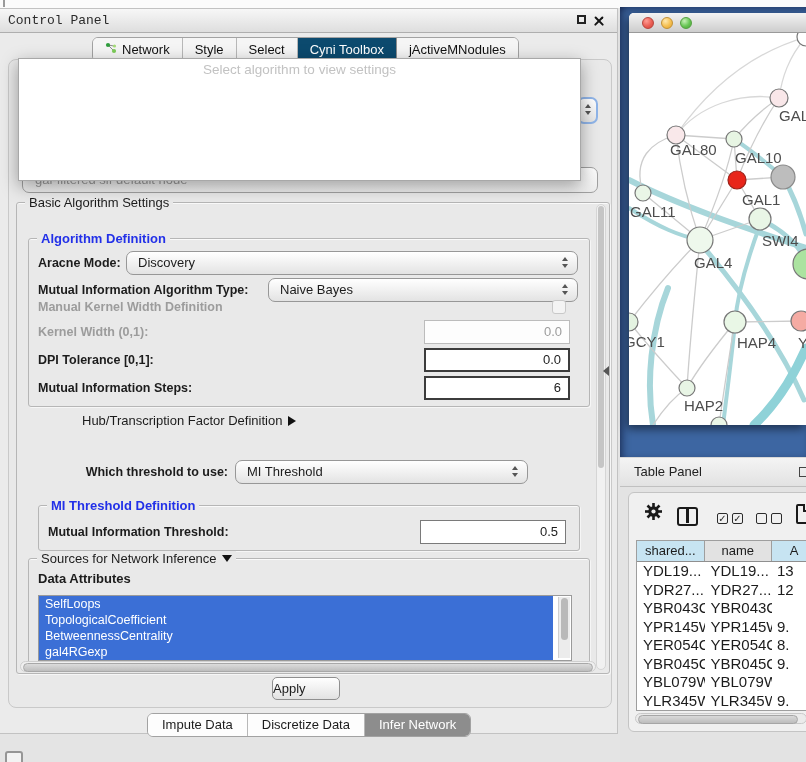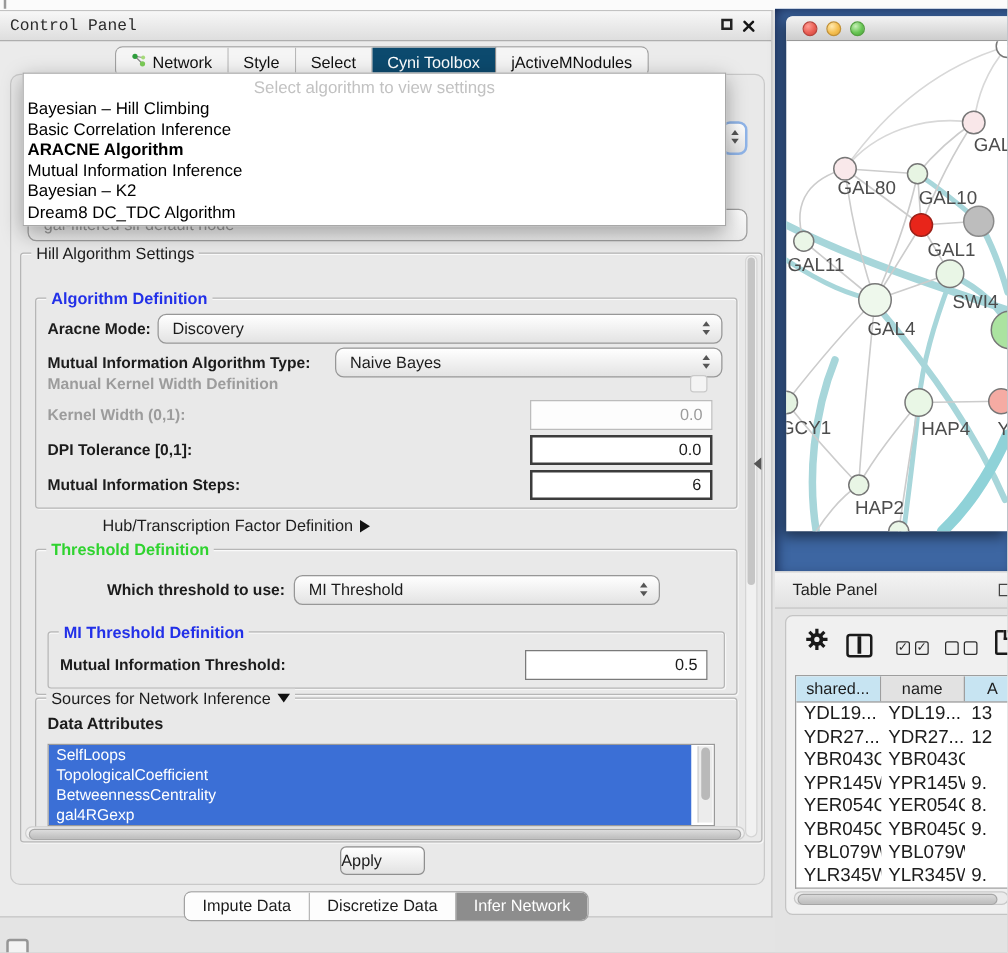--- a/index.html
+++ b/index.html
@@ -199,32 +199,24 @@
     </div>
     <div id="combo-stub">
       <span class="updn" style="right:5px;">
           <i class="u"></i>
           <i class="d"></i>
         </span>
     </div>
 
     <div id="algo-popup">
       <div class="algo-ph">Select algorithm to view settings</div>
-      <div id="algo-items">
-          <div class="algo-item">Bayesian – Hill Climbing</div>
-          <div class="algo-item">Basic Correlation Inference</div>
-          <div class="algo-item bold">ARACNE Algorithm</div>
-          <div class="algo-item">Mutual Information Inference</div>
-          <div class="algo-item">Bayesian – K2</div>
-          <div class="algo-item">Dream8 DC_TDC Algorithm</div>
-        </div>
     </div>
 
     <div class="grp" id="grp-cyni">
-      <span class="gt">Hill Algorithm Settings</span>
+      <span class="gt">Basic Algorithm Settings</span>
     </div>
     <div id="vscroll">
         <div class="thumb"></div>
       </div>
 
     <div class="grp" id="grp-ad">
       <span class="gt blue">Algorithm Definition</span>
     </div>
 
     <span class="lbl" style="left:38px;top:242px;">Aracne Mode:</span>
@@ -254,23 +246,20 @@
     <span class="lbl" style="left:38px;top:339px;">DPI Tolerance [0,1]:</span>
     <div class="field strong" style="left:424px;top:339px;">0.0</div>
 
     <span class="lbl" style="left:38px;top:367px;">Mutual Information Steps:</span>
     <div class="field strong" style="left:424px;top:367px;">6</div>
 
     <span class="lbl" style="left:38px;top:400px;font-weight:normal;font-size:13px;margin-left:44px;">
       <span>Hub/Transcription Factor Definition</span><span class="tri-right"></span>
     </span>
 
-    <div class="grp" id="grp-thr">
-      <span class="gt green">Threshold Definition</span>
-    </div>
     <span class="lbl" style="left:38px;top:451px;width:190px;text-align:right;">Which threshold to use:</span>
     <div class="combo" style="left:235px;top:451px;width:293px;">
       <span>MI Threshold</span>
       <span class="updn">
           <i class="u"></i>
           <i class="d"></i>
         </span>
     </div>
 
     <div class="grp" id="grp-mithr">

